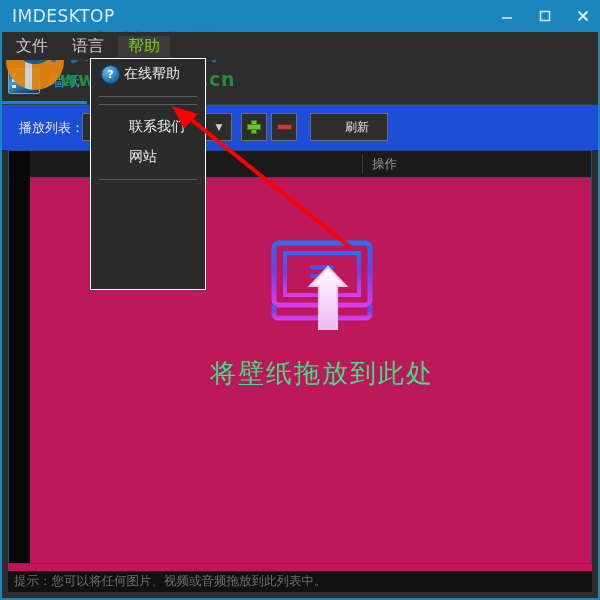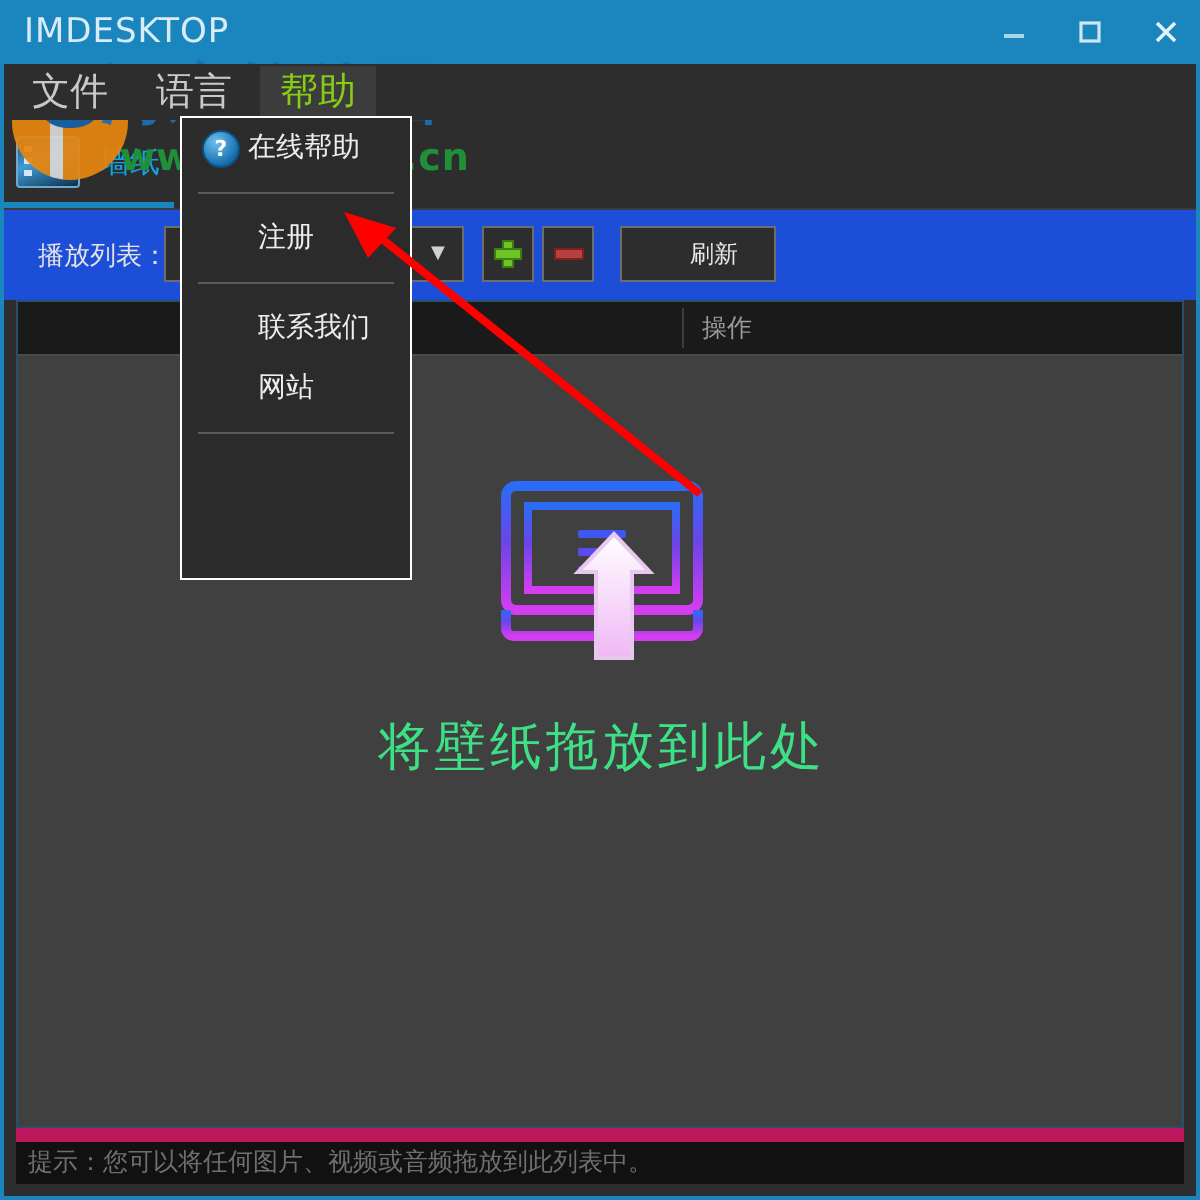--- a/index.html
+++ b/index.html
@@ -36,21 +36,21 @@
   .win-btn svg{display:block;}
 
   
   .menubar{
     position:absolute;left:0;top:32px;width:596px;height:28px;
     background:#2d2d2d;
     display:flex;align-items:center;
     z-index:6;
   }
   .menu-item{
-    padding:0 10px;margin-left:4px;color:#c9c9c9;font-size:19px;
+    padding:0 10px;margin-left:4px;color:#c9c9c9;font-size:16px;
   }
   .menu-item.active{background:#3c3c3c;color:#84cc16;}
 
   
   .watermark{
     position:absolute;left:0;top:22px;width:230px;height:78px;
     z-index:5;pointer-events:none;
   }
   .wm-logo{
     position:absolute;left:4px;top:10px;width:58px;height:58px;
@@ -145,32 +145,32 @@
     background:#2f8fcf;border:1px solid #9ed2ef;position:relative;flex:none;
   }
   .online-ic:before{
     content:"";position:absolute;left:2px;top:-3px;width:5px;height:3px;
     background:#cfe8f7;
   }
 
   
   .table-wrap{
     position:absolute;left:6px;top:150px;width:584px;height:414px;
-    background:#080808;border:1px solid #29506b;box-sizing:border-box;
+    background:#080808;border:1px solid #29506b;box-sizing:border-box;padding-left:21px;
   }
   .thead{
     position:relative;height:26px;background:#1a1a1a;
     border-bottom:1px solid #4a4a4a;
   }
   .th{
     position:absolute;top:0;height:26px;display:flex;align-items:center;
     color:#9a9a9a;font-size:12.5px;box-sizing:border-box;
   }
   .th-div{position:absolute;top:3px;width:1px;height:20px;background:#3d3d3d;}
-  .tbody{position:relative;height:385px;background:#404040;overflow:hidden;}
+  .tbody{position:relative;height:385px;background:#be185d;overflow:hidden;}
 
   
   .dropzone{
     position:absolute;left:0;top:60px;width:584px;
     display:flex;flex-direction:column;align-items:center;
   }
   .monitor{width:112px;height:92px;position:relative;}
   .drop-text{
     margin-top:26px;color:#3ee085;font-size:26px;letter-spacing:2px;
   }
@@ -321,23 +321,20 @@
   <div class="statusbar">
     <div class="status-text">提示：您可以将任何图片、视频或音频拖放到此列表中。</div>
   </div>
 
   <div class="dropdown">
     <div class="dd-item">
       <span class="dd-ic help-ic">?</span>
       <span class="dd-txt">在线帮助</span>
     </div>
     <div class="dd-sep"></div>
-    <div class="dd-item indent">
-      <span class="dd-txt">注册</span>
-    </div>
     <div class="dd-sep"></div>
     <div class="dd-item indent">
       <span class="dd-txt">联系我们</span>
     </div>
     <div class="dd-item indent">
       <span class="dd-txt">网站</span>
     </div>
     <div class="dd-sep"></div>
   </div>
 

